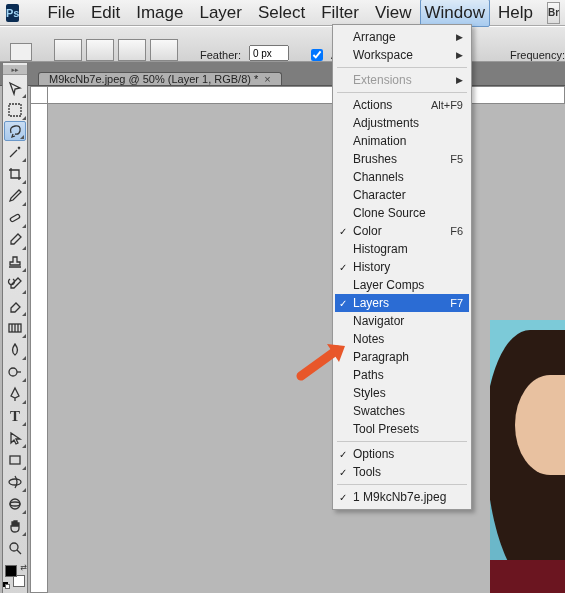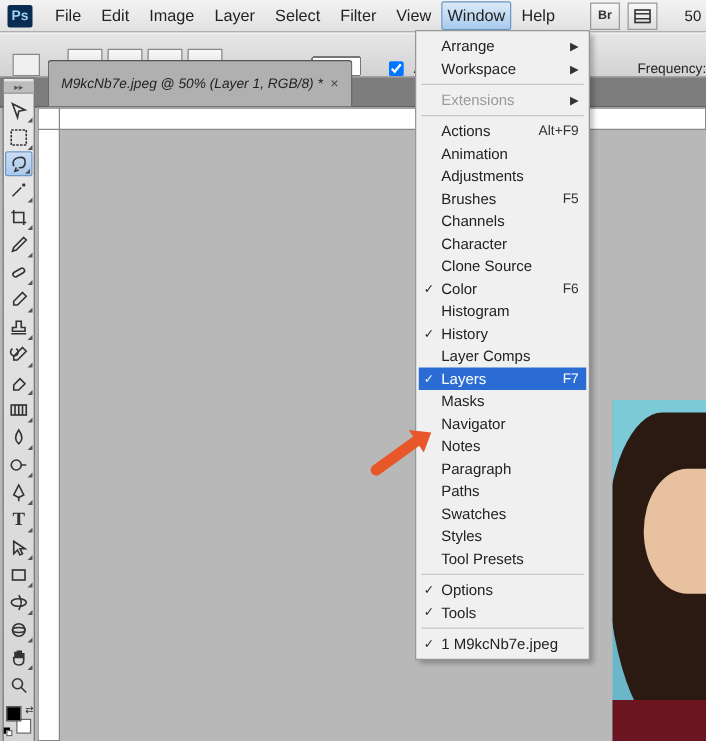--- a/index.html
+++ b/index.html
@@ -1,34 +1,34 @@
 <!DOCTYPE html>
 <html><head>
 <meta charset="utf-8">
 <style>
   * { box-sizing: border-box; margin: 0; padding: 0; font-family: "Segoe UI", Tahoma, sans-serif; }
   body { width: 565px; height: 593px; overflow: hidden; background: #b8b8b8; position: relative; }
 
   .menubar { height: 26px; background: linear-gradient(#f3f3f3,#e1e1e1); display: flex; align-items: center; padding-left: 6px; gap: 0; border-bottom: 1px solid #a9a9a9; }
-  .ps-logo { width: 20px; height: 18px; background:#0a2c53; color:#9fd4f5; font-weight:bold; font-size:11px; display:flex; align-items:center; justify-content:center; border-radius:2px; margin-right:10px; }
-  .menu-item { font-size: 13px; color:#222; padding: 4px 8px; cursor:default; }
+  .ps-logo { width: 20px; height: 18px; background:#0a2c53; color:#9fd4f5; font-weight:bold; font-size:11px; display:flex; align-items:center; justify-content:center; border-radius:2px; margin-right:20px; }
+  .menu-item { font-size: 17px; color:#222; padding: 4px 8px; cursor:default; }
   .menu-item.open { background: linear-gradient(#dceaf7,#a8cbef); border:1px solid #6a97c8; padding:3px 4px; border-radius:2px; }
   .menu-sep { width:14px; }
   .tool-icon-box { width:24px; height:22px; border:1px solid #999; background:linear-gradient(#f8f8f8,#ddd); margin-left:6px; display:flex; align-items:center; justify-content:center; }
   .menubar-right { margin-left:auto; display:flex; align-items:center; color:#222; font-size:12px; }
 
   .optionsbar { height: 36px; background: linear-gradient(#e7e7e7,#d2d2d2); border-top:1px solid #fff; border-bottom:1px solid #999; display:flex; align-items:flex-end; padding-left:10px; gap:8px; font-size:11px; color:#222; }
   .opt-toolpreset { width:22px; height:18px; border:1px solid #888; background:#f0f0f0; }
   .opt-group { display:flex; align-items:center; gap:4px; }
   .opt-btn { width:28px; height:22px; border:1px solid #888; background:linear-gradient(#f8f8f8,#ddd); }
   .feather-input { width:40px; height:16px; font-size:10px; padding:0 2px; }
   .chk { width:12px; height:12px; }
 
   .doc-tabbar { height: 24px; background:#7d7d7d; border-bottom:1px solid #555; display:flex; align-items:flex-end; padding-left:38px; }
-  .doc-tab { background:#b0b0b0; color:#222; font-size:11px; padding:12px 10px; border:1px solid #555; border-bottom:none; border-radius:3px 3px 0 0; display:flex; align-items:center; gap:6px;font-style:italic; }
+  .doc-tab { background:#b0b0b0; color:#222; font-size:11px; padding:0 10px; border:1px solid #555; border-bottom:none; border-radius:3px 3px 0 0; display:flex; align-items:center; gap:6px; }
   .doc-tab .close-x { color:#444; font-size:11px; }
 
   .ruler-corner { position:absolute; left:30px; top:86px; width:18px; height:18px; background:#fff; border:1px solid #888; }
   .ruler-top { position:absolute; left:48px; top:86px; right:0; height:18px; background:#fff; border:1px solid #888; border-left:none; }
   .ruler-left { position:absolute; left:30px; top:104px; width:18px; bottom:0; background:#fff; border:1px solid #888; border-top:none; }
 
   .toolbox { position:absolute; left:2px; top:62px; width:26px; background:linear-gradient(#e9e9e9,#d4d4d4); border:1px solid #7a7a7a; display:flex; flex-direction:column; padding:2px 0; }
   .toolbox-header { height:10px; background:#bdbdbd; border-bottom:1px solid #999; margin-bottom:2px; display:flex; align-items:center; justify-content:center; }
   .toolbox-header span { font-size:7px; color:#555; }
   .tbx-btn { width:24px; height:22px; margin:0 auto; display:flex; align-items:center; justify-content:center; color:#333; font-size:14px; position:relative; }
@@ -308,24 +308,24 @@
     <div class="dd-row disabled">
       <span>Extensions</span>
       <span class="sub-arrow">▶</span>
     </div>
     <div class="dd-sep"></div>
     <div class="dd-row">
       <span>Actions</span>
       <span class="shortcut">Alt+F9</span>
     </div>
     <div class="dd-row">
+      <span>Adjustments</span>
+    </div>
+    <div class="dd-row">
       <span>Animation</span>
-    </div>
-    <div class="dd-row">
-      <span>Adjustments</span>
     </div>
     <div class="dd-row">
       <span>Brushes</span>
       <span class="shortcut">F5</span>
     </div>
     <div class="dd-row">
       <span>Channels</span>
     </div>
     <div class="dd-row">
       <span>Character</span>
@@ -347,39 +347,36 @@
     </div>
     <div class="dd-row">
       <span>Layer Comps</span>
     </div>
     <div class="dd-row hot">
       <span class="chk-mark">✓</span>
       <span>Layers</span>
       <span class="shortcut">F7</span>
     </div>
     <div class="dd-row">
-      <span>Masks</span>
-    </div>
-    <div class="dd-row">
       <span>Navigator</span>
     </div>
     <div class="dd-row">
       <span>Notes</span>
     </div>
     <div class="dd-row">
       <span>Paragraph</span>
     </div>
     <div class="dd-row">
       <span>Paths</span>
     </div>
     <div class="dd-row">
+      <span>Styles</span>
+    </div>
+    <div class="dd-row">
       <span>Swatches</span>
-    </div>
-    <div class="dd-row">
-      <span>Styles</span>
     </div>
     <div class="dd-row">
       <span>Tool Presets</span>
     </div>
     <div class="dd-sep"></div>
     <div class="dd-row">
       <span class="chk-mark">✓</span>
       <span>Options</span>
     </div>
     <div class="dd-row">

